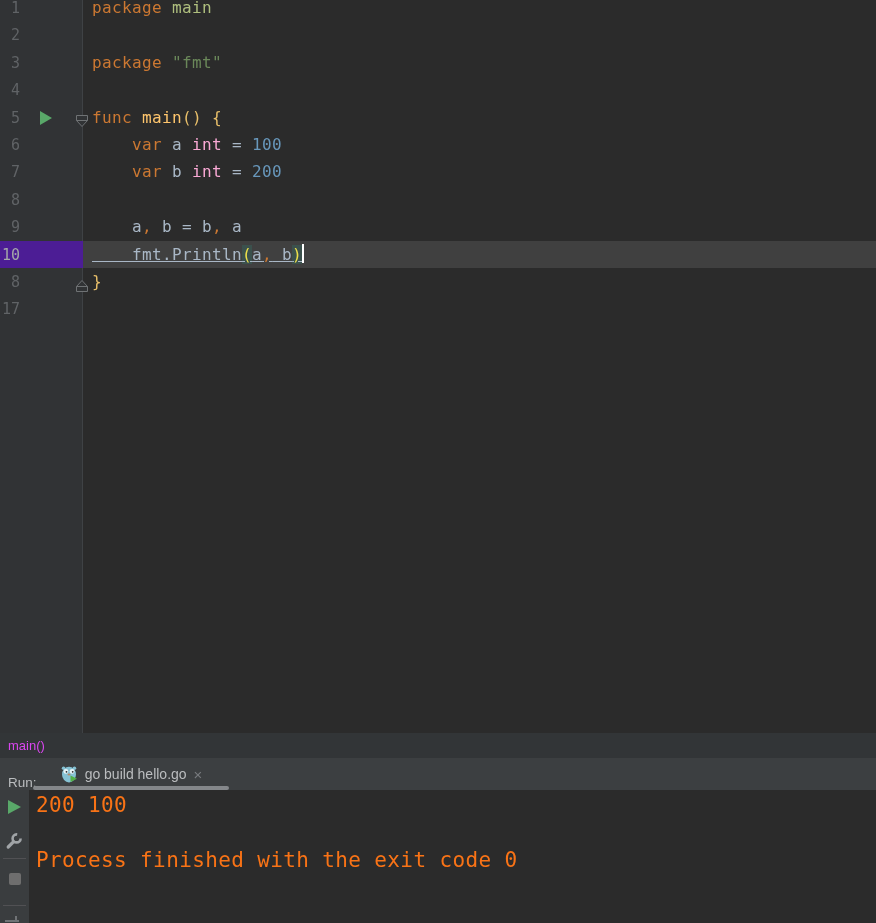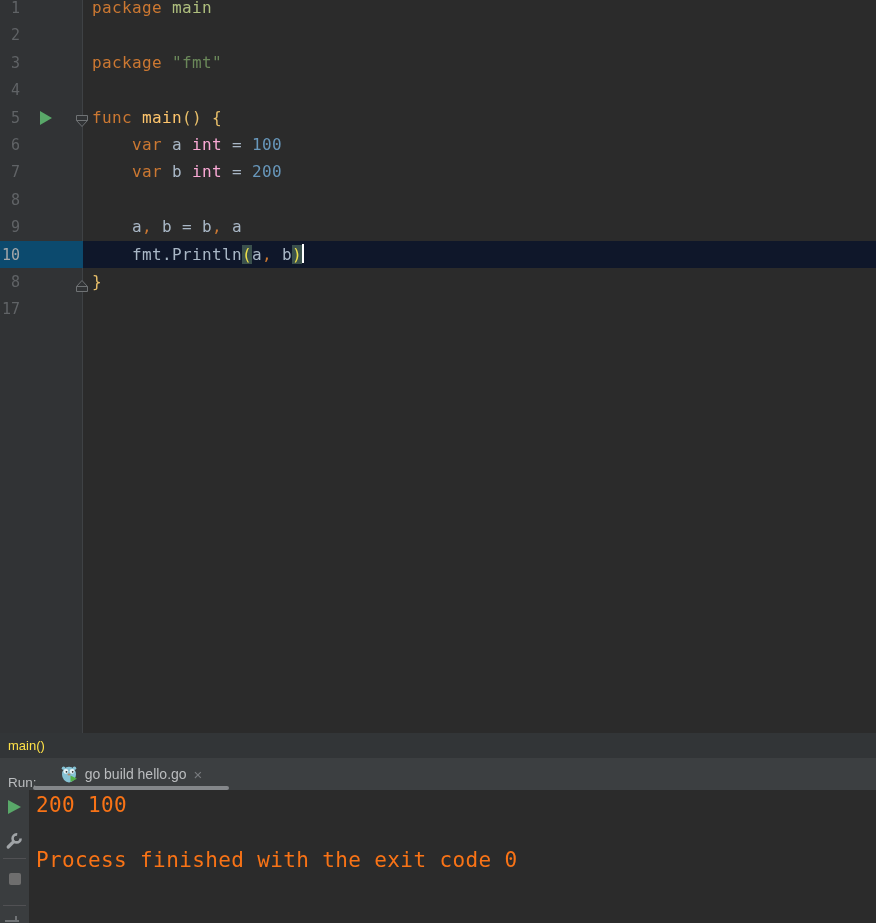--- a/index.html
+++ b/index.html
@@ -7,27 +7,27 @@
   .app { width:876px; height:923px; display:flex; flex-direction:column;
          font-family:"DejaVu Sans Mono", monospace; }
 
   
   .editor { position:relative; height:733px; background:#2b2b2b; overflow:hidden; }
   .gutter-col { position:absolute; left:0; top:0; width:83px; height:733px;
                 background:#313335; border-right:1px solid #3f4245; }
   .lines { position:absolute; left:0; top:-6px; right:0; }
   .row { display:flex; height:27.4px; line-height:27.4px; }
   .gutter-cell { position:relative; width:83px; flex:0 0 83px; }
-  .row.active .gutter-cell { background:#0c4a6e; }
+  .row.active .gutter-cell { background:#4c1d95; }
   .lnum { display:inline-block; width:20px; text-align:right; color:#606366;
           font-size:15px; }
   .row.active .lnum { color:#a4a7a9; }
   .code-cell { flex:1; padding-left:9px; font-size:16px; letter-spacing:0.37px;
                color:#a9b7c6; white-space:pre; }
-  .row.active .code-cell { background:#0f172a; }
+  .row.active .code-cell { background:#404040;text-decoration:underline; }
 
   .seg.kw    { color:#cc7832; }
   .seg.pkg   { color:#afbf7e; }
   .seg.str   { color:#6a8759; }
   .seg.def   { color:#a9b7c6; }
   .seg.type  { color:#f9a8d4; }
   .seg.num   { color:#6897bb;text-align:center; }
   .seg.fn    { color:#ffc66d; }
   .seg.comma { color:#cc7832; }
   .seg.brace { color:#e8bf6a; }
@@ -37,21 +37,21 @@
            vertical-align:middle; margin-top:-3px; }
 
   .run-gutter-icon { position:absolute; left:40px; top:7px; width:0; height:0;
         border-left:12px solid #59a869; border-top:7px solid transparent;
         border-bottom:7px solid transparent; cursor:pointer; }
   .fold-icon { position:absolute; left:75px; top:6px; z-index:2; }
 
   
   .breadcrumb-bar { height:25px; background:#323537; display:flex; align-items:center;
         padding-left:8px; font-family:"Liberation Sans", sans-serif;
-        font-size:13px; color:#fde047; }
+        font-size:13px; color:#d946ef; }
 
   
   .run-header { position:relative; height:32px; background:#3c3f41; display:flex;
         align-items:flex-end; font-family:"Liberation Sans", sans-serif; }
   .run-title { padding-left:8px; font-size:13.5px; color:#bbbdbf; }
   .run-tab { position:absolute; left:33px; width:196px; height:100%;
         display:flex; align-items:center; justify-content:center; gap:7px;
         cursor:pointer; }
   .run-tab::after { content:""; position:absolute; left:0; right:0; bottom:0;
         height:4px; background:#84878a; border-radius:2px; }

